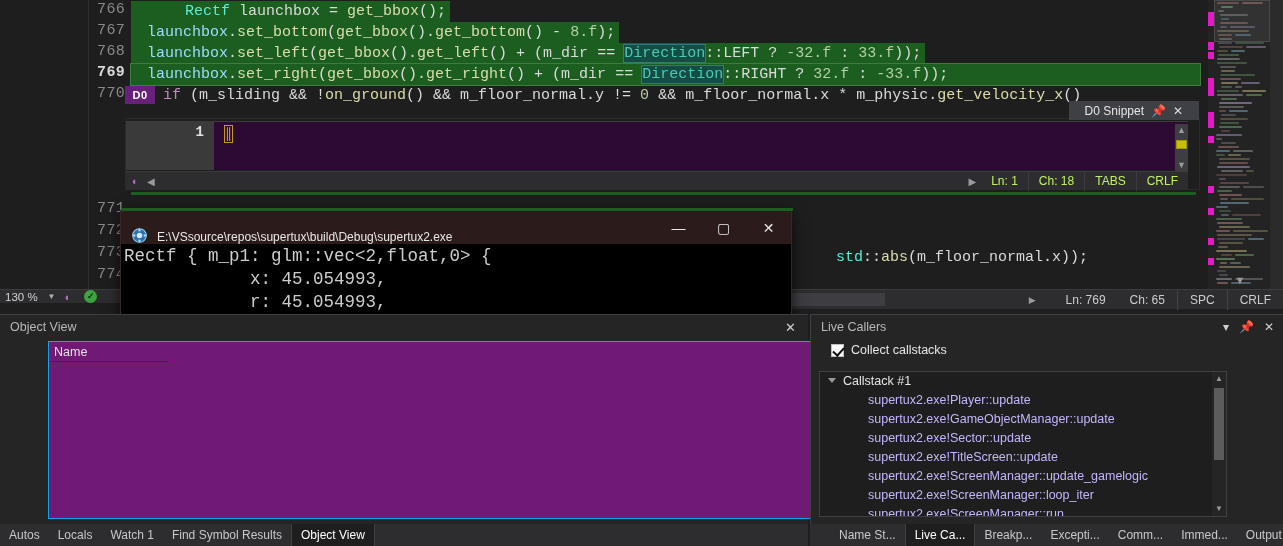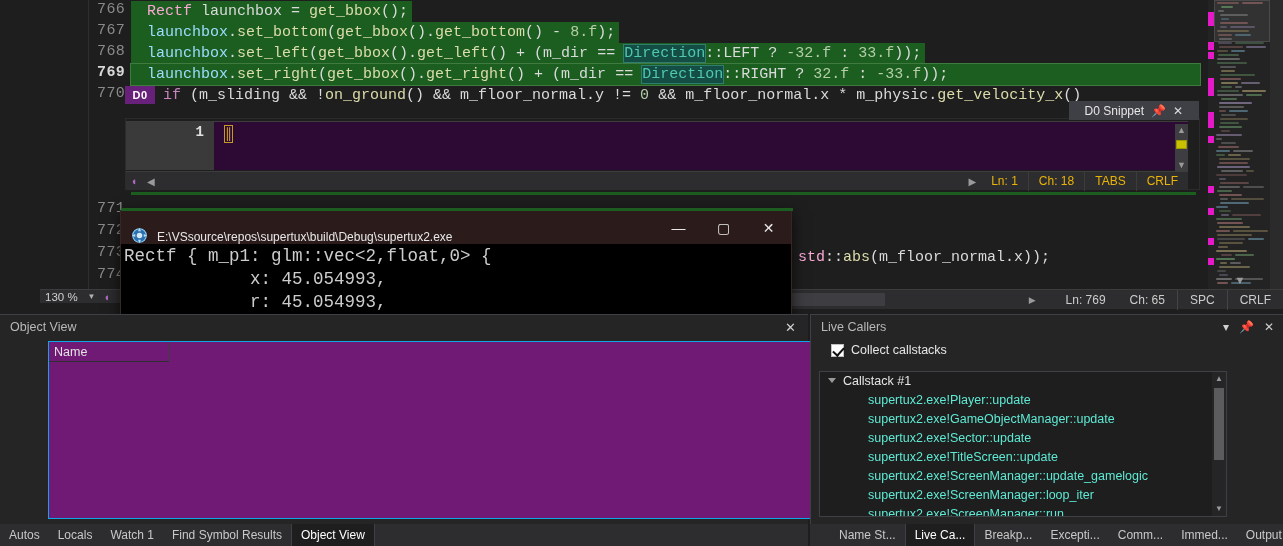--- a/index.html
+++ b/index.html
@@ -40,21 +40,21 @@
   }
   .cline {
     position: absolute; left: 0; height: 21px; line-height: 21px; white-space: pre;
     font-family: "Liberation Mono", monospace; font-size: 15px;
   }
   .hl-green { background: #1b5e20; }
   .sel-box { outline: 1px solid #3f7a3f; }
   .ind-guide {
     position: absolute; width: 1px; background: #4a6a4a;
   }
-  .tok-type { color: #f9a8d4; }
+  .tok-type { color: #5eead4; margin-left: 38px; }
   .tok-fn   { color: #dcdcaa; }
   .tok-var  { color: #9cdcfe; }
   .tok-plain{ color: #dadada; }
   .tok-kw   { color: #c586c0; }
   .tok-num  { color: #b5cea8; }
   .tok-enum { color: #4ec9b0; background: #134d44; outline: 1px solid #2e7d6e; }
 
   .d0-badge {
     position: absolute; width: 30px; height: 18px;
     background: #68217a; color: #fff; font-weight: bold;
@@ -118,21 +118,21 @@
   .sc-thumb-sn {
     position: absolute; left: 1px; top: 16px; width: 11px; height: 9px;
     background: #c8c000; border: 1px solid #9a9a00;
   }
   .st-left-ico {
     width: 16px; height: 19px; color: #b06ac4; font-size: 11px;
     text-align: center; line-height: 19px;
   }
   .st-arrow { color: #9a9a9a; font-size: 10px; padding: 0 5px; }
   .st-cell {
-    color: #eab308; font-size: 12px; padding: 0 10px; height: 19px; line-height: 19px;
+    color: #bef264; font-size: 12px; padding: 0 10px; height: 19px; line-height: 19px;
     border-left: 1px solid #3c3c3c;
   }
   .st-cell.first { border-left: none; }
 
   
   .editor-status {
     position: absolute; left: 125px; top: 289px; width: 1158px; height: 20px;
     background: #2d2d30; display: flex; align-items: center; justify-content: flex-end;
     border-top: 1px solid #3c3c3c;
   }
@@ -143,21 +143,21 @@
   .es-tri { color: #9a9a9a; font-size: 9px; margin-right: 18px; }
   .es-cell {
     color: #cccccc; font-size: 12px; padding: 0 12px; height: 20px; line-height: 20px;
   }
   .es-cell.box { border-left: 1px solid #444; }
 
   
   .zoom-box {
     position: absolute; left: 0; top: 289px; width: 125px; height: 14px;
     background: #2d2d30; display: flex; align-items: center;
-    border-top: 1px solid #3c3c3c; border-right: 1px solid #3c3c3c; margin-left: 40px;
+    border-top: 1px solid #3c3c3c; border-right: 1px solid #3c3c3c;
   }
   .zoom-val { color: #d0d0d0; font-size: 11.5px; padding-left: 5px; }
   .zoom-caret { color: #b0b0b0; font-size: 8px; padding-left: 10px; }
   .zoom-ico { color: #b06ac4; font-size: 11px; padding-left: 8px; }
   .zoom-ok {
     width: 13px; height: 13px; border-radius: 50%; background: #3fa33f;
     color: #0c2a0c; font-size: 9px; text-align: center; line-height: 13px;
     margin-left: 14px; font-weight: bold;
   }
 
@@ -276,21 +276,21 @@
   .lc-root {
     height: 19px; line-height: 19px; color: #e6e6e6; font-size: 12.5px; padding-left: 23px;
     position: relative;
   }
   .lc-expander {
     position: absolute; left: 8px; top: 6px;
     width: 0; height: 0; border-left: 4px solid transparent; border-right: 4px solid transparent;
     border-top: 5px solid #9a9a9a;
   }
   .lc-item {
-    height: 19px; line-height: 19px; color: #5eead4; font-size: 12.5px; padding-left: 48px;
+    height: 19px; line-height: 19px; color: #c4b5fd; font-size: 12.5px; padding-left: 48px;
     white-space: nowrap;
   }
   .lc-vscroll {
     position: absolute; right: 0; top: 0; width: 14px; height: 144px; background: #252526;
   }
   .lcs-arrow {
     position: absolute; left: 0; width: 14px; height: 14px; color: #9a9a9a;
     font-size: 8px; text-align: center; line-height: 14px; cursor: pointer;
   }
   .lcs-thumb {

